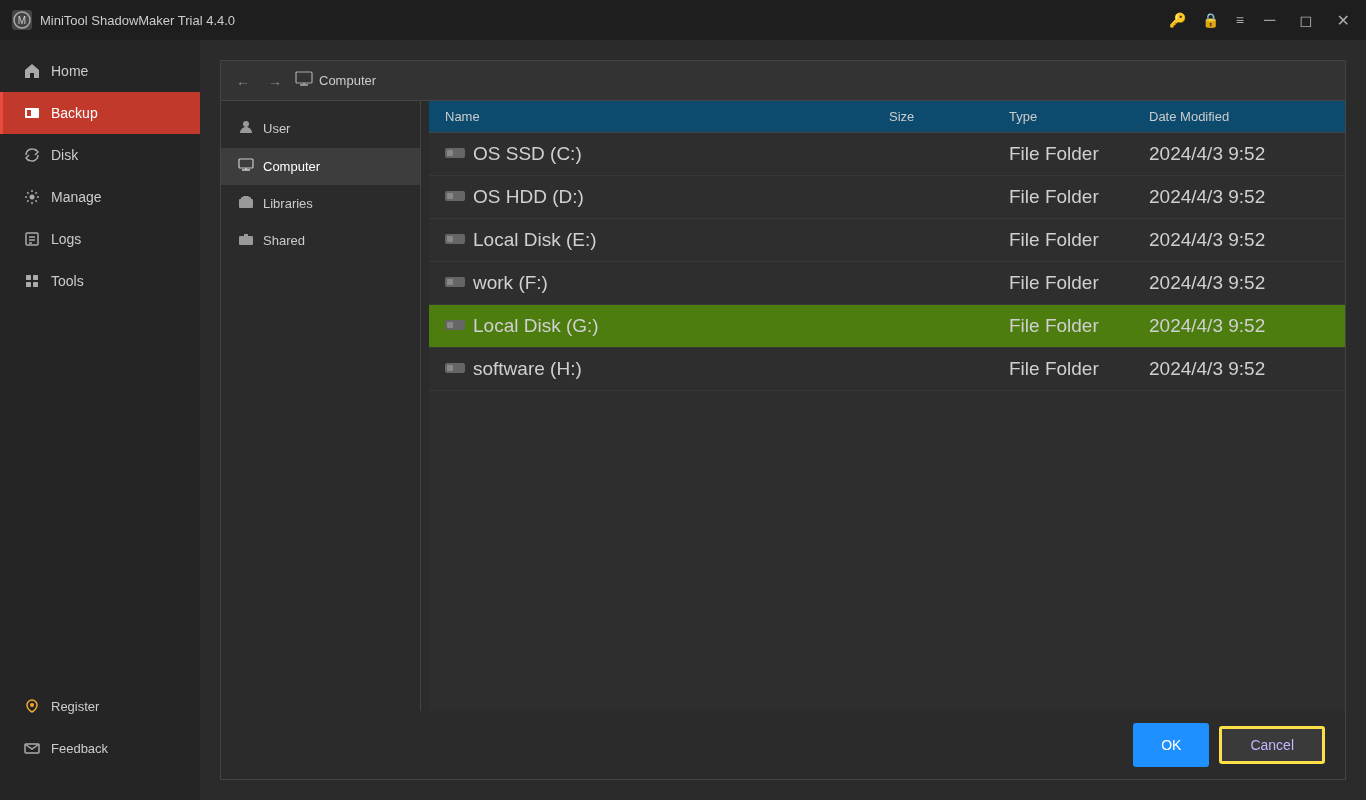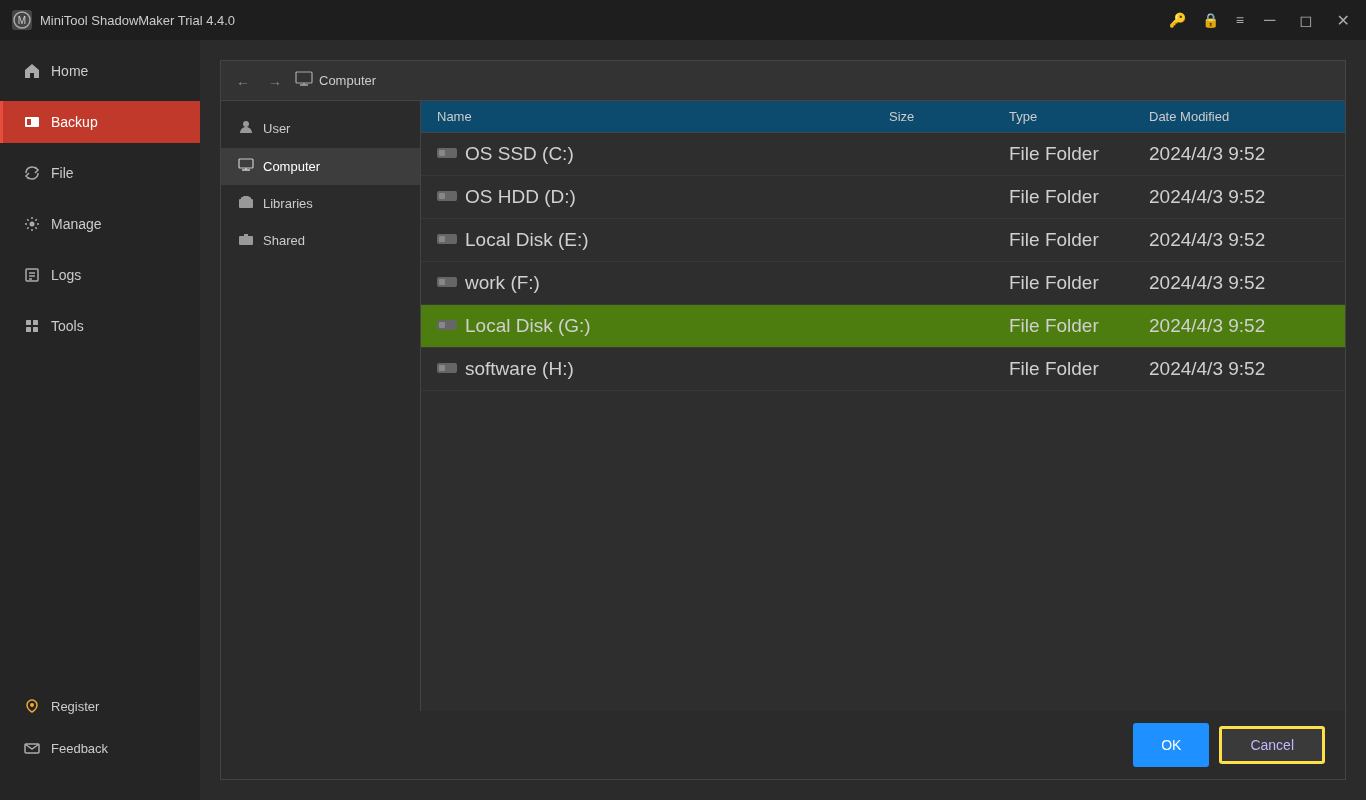--- a/index.html
+++ b/index.html
@@ -65,21 +65,20 @@
       height: 760px;
     }
 
     
     #sidebar {
       width: 200px;
       background: #252525;
       display: flex;
       flex-direction: column;
       padding-top: 10px;
-      gap: 9px;
     }
     .nav-item {
       display: flex;
       align-items: center;
       gap: 10px;
       padding: 12px 20px;
       cursor: pointer;
       font-size: 14px;
       color: #ccc;
       border-left: 3px solid transparent;
@@ -152,20 +151,21 @@
       gap: 6px;
       font-size: 13px;
       color: #ccc;
     }
 
     
     #dialog-body {
       display: flex;
       flex: 1;
       overflow: hidden;
+      gap: 8px;
     }
 
     
     #tree-panel {
       width: 200px;
       background: #2b2b2b;
       border-right: 1px solid #444;
       padding: 8px 0;
     }
     .tree-item {
@@ -296,21 +296,21 @@
       <span>Backup</span>
     </div>
     <div class="nav-item">
       <span class="nav-icon">
         <svg width="16" height="16" viewBox="0 0 16 16" fill="none" stroke="#aaa" stroke-width="1.5">
             <path d="M2 8a6 6 0 0 1 10-4.5M14 8a6 6 0 0 1-10 4.5"></path>
             <polyline points="11,2 14,5 11,8" fill="none" stroke="#aaa" stroke-width="1.5"></polyline>
             <polyline points="5,8 2,11 5,14" fill="none" stroke="#aaa" stroke-width="1.5"></polyline>
           </svg>
       </span>
-      <span>File</span>
+      <span>Disk</span>
     </div>
     <div class="nav-item">
       <span class="nav-icon">
         <svg width="16" height="16" viewBox="0 0 16 16" fill="#aaa">
             <circle cx="8" cy="8" r="2.5"></circle>
             <path d="M8 1v2M8 13v2M1 8h2M13 8h2M3.2 3.2l1.4 1.4M11.4 11.4l1.4 1.4M3.2 12.8l1.4-1.4M11.4 4.6l1.4-1.4" stroke="#aaa" stroke-width="1.5" fill="none"></path>
           </svg>
       </span>
       <span>Manage</span>
     </div>

